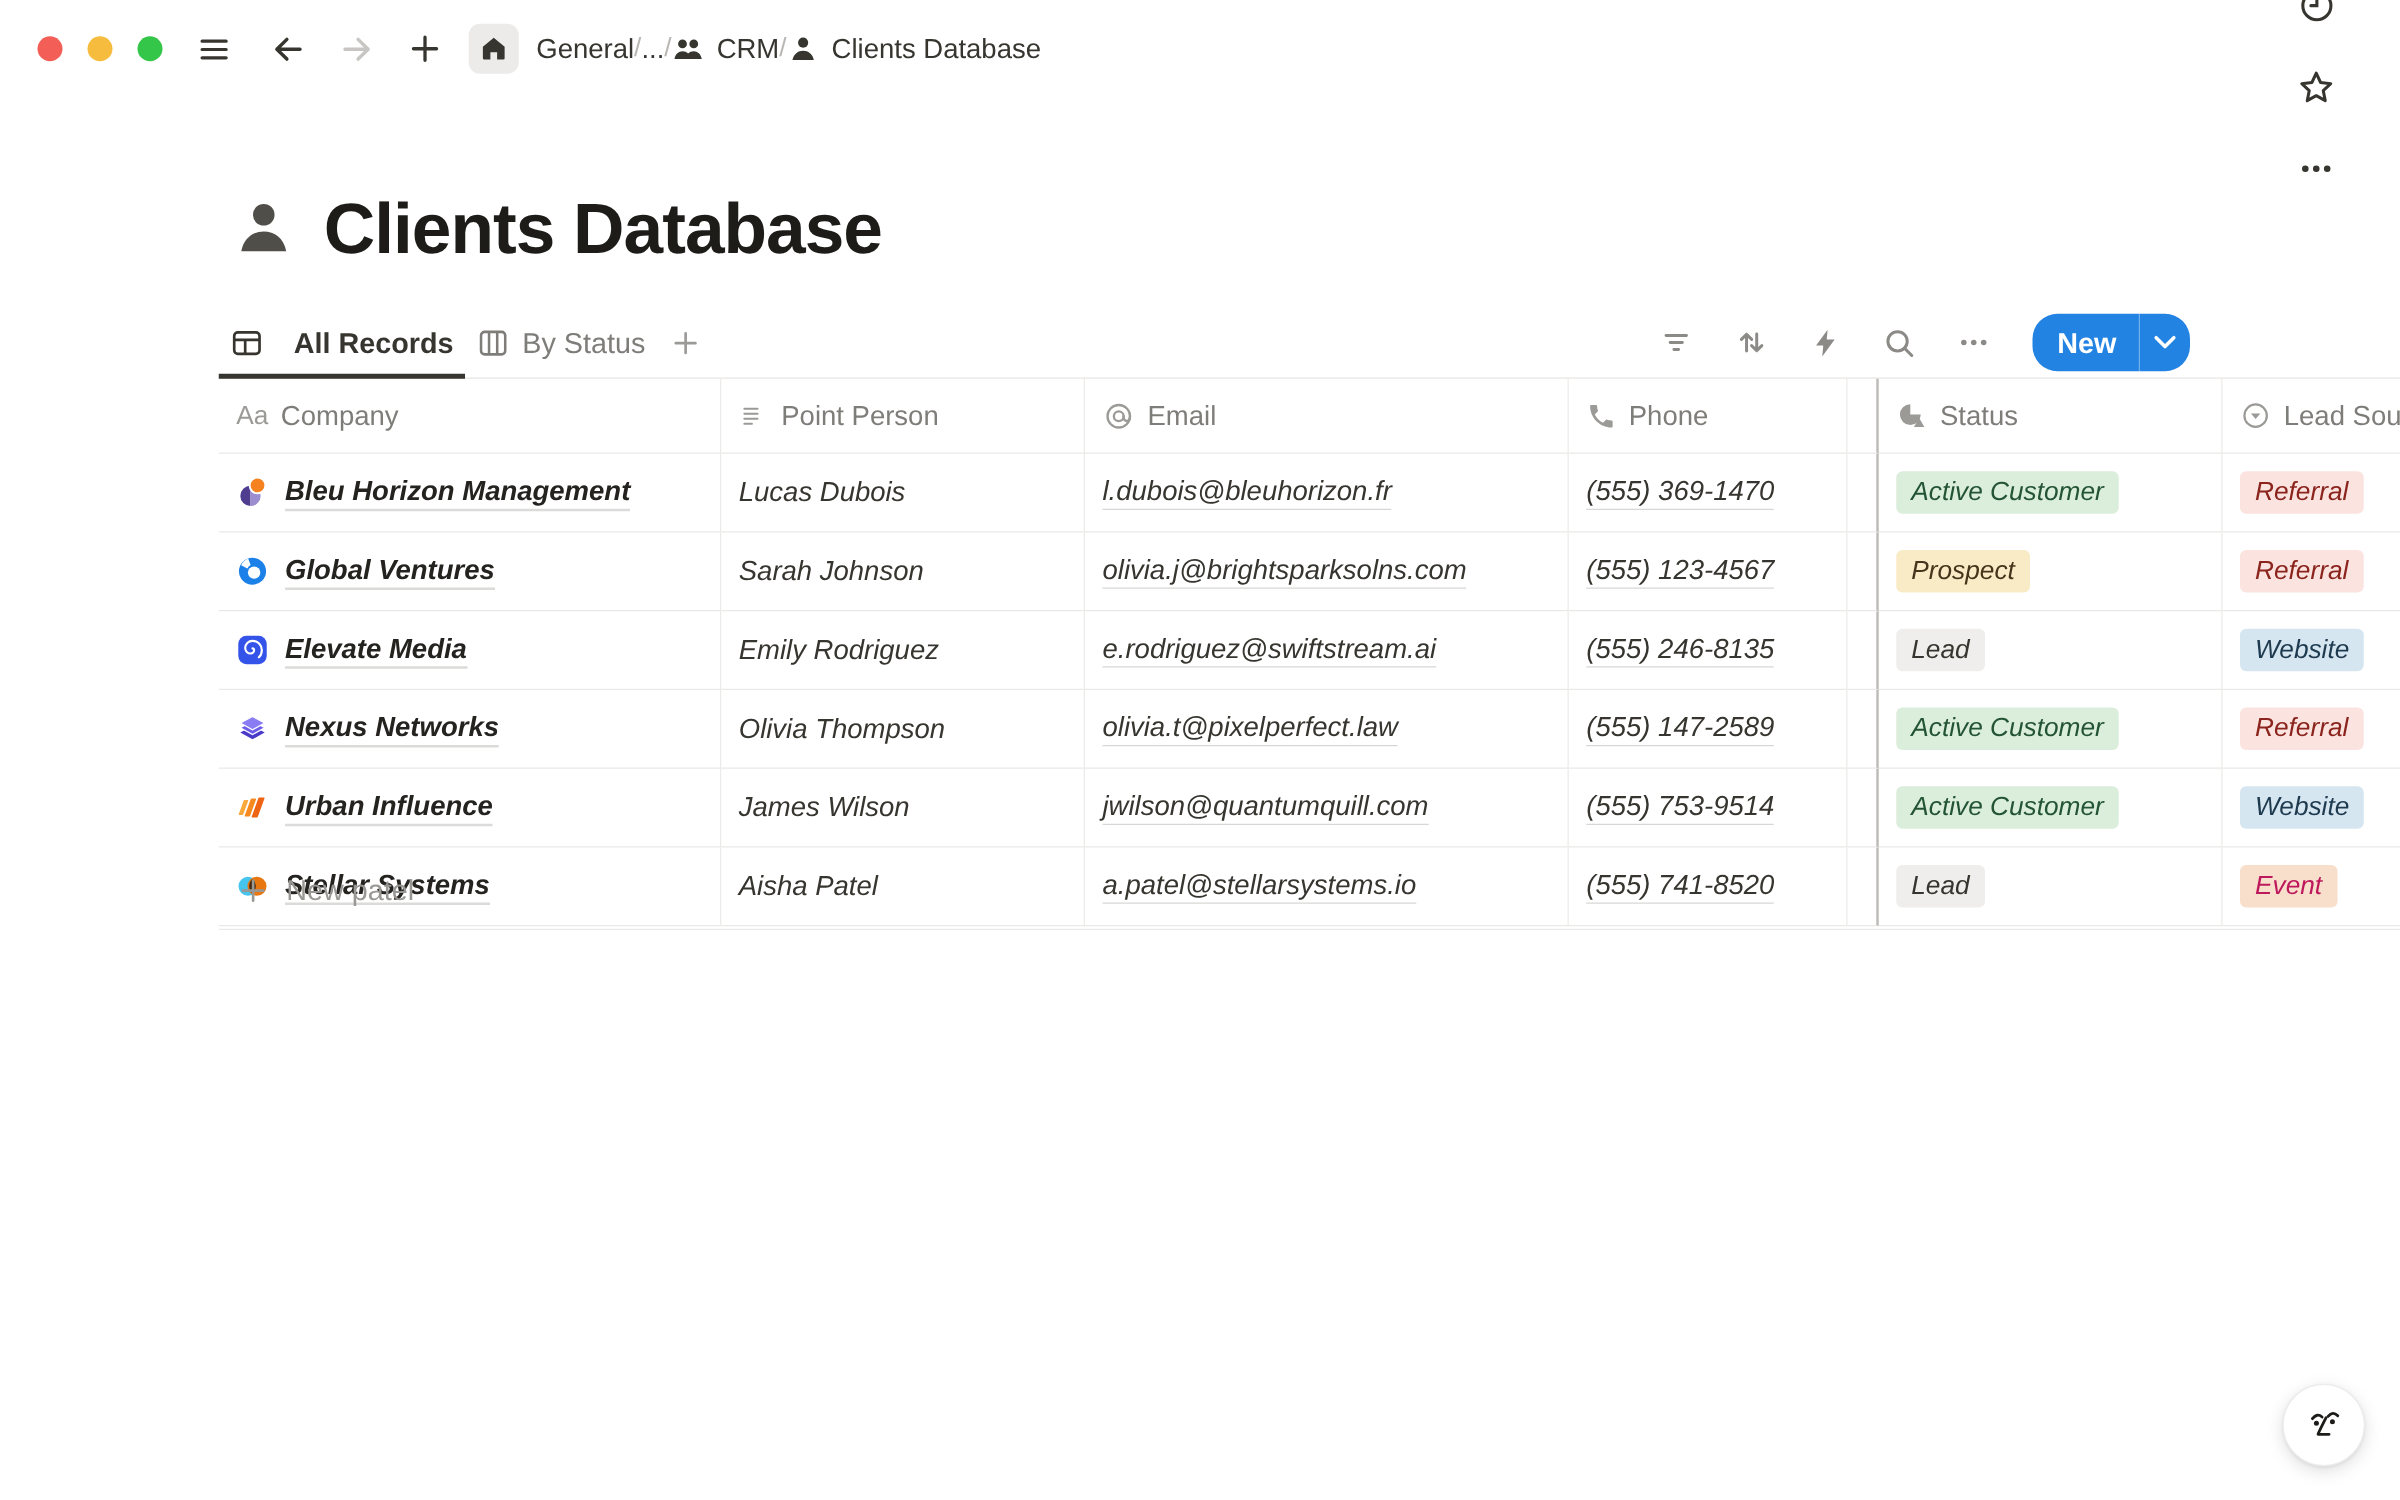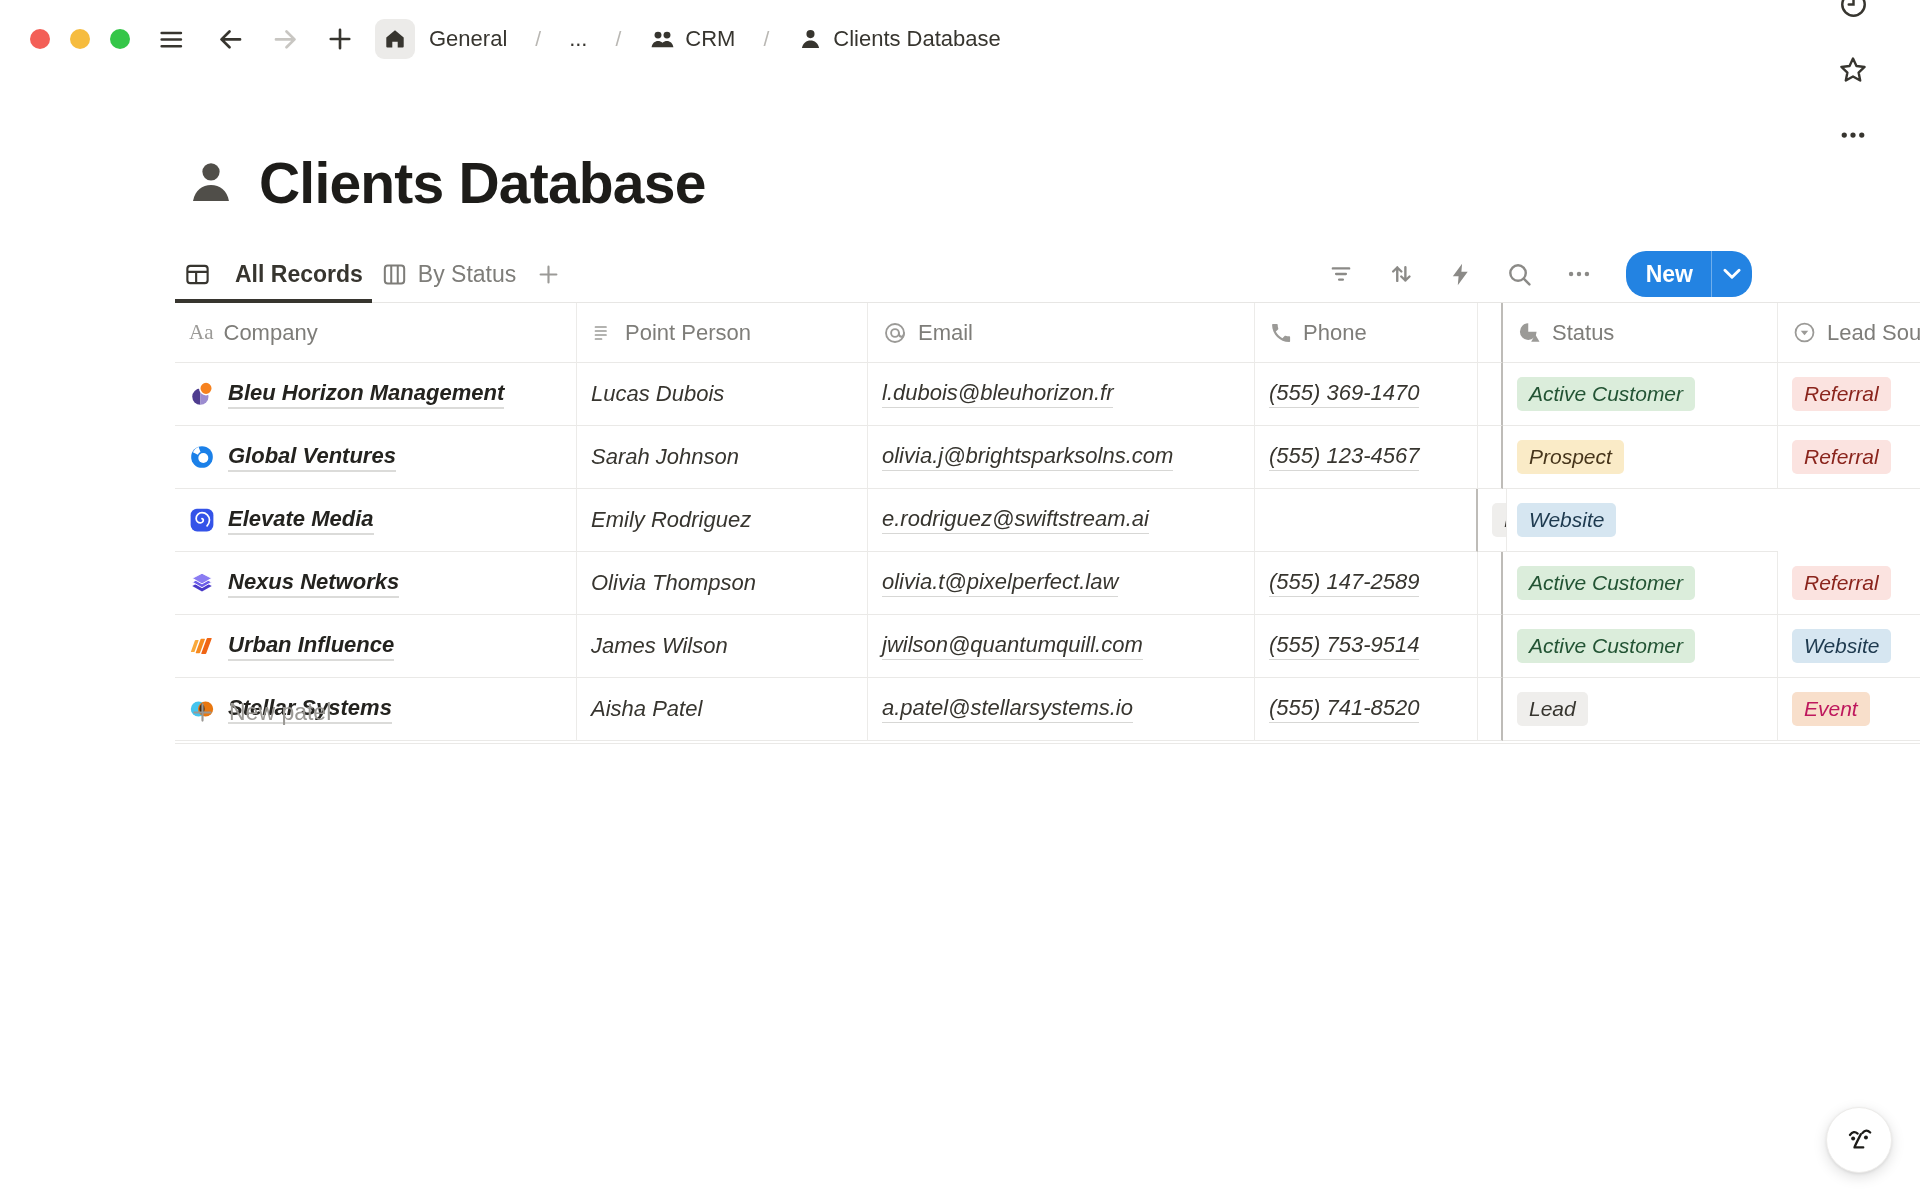--- a/index.html
+++ b/index.html
@@ -8,21 +8,21 @@
 
   
   .topbar { position:absolute; top:0; left:0; width:1920px; height:78px;
     display:flex; align-items:center; }
   .traffic { display:flex; gap:20px; margin-left:30px; }
   .dot { width:20px; height:20px; border-radius:50%; }
   .dot.red{background:#F35F57;} .dot.yellow{background:#F6BC3E;} .dot.green{background:#34C648;}
   .nav-ic { display:flex; align-items:center; justify-content:center; cursor:pointer; }
   .home-chip { width:40px; height:40px; background:#ECEBE9; border-radius:9px;
     display:flex; align-items:center; justify-content:center; }
-  .crumbs { display:flex; align-items:center; gap:28px; margin-left:14px; font-size:22px; }
+  .crumbs { display:flex; align-items:center; gap:0; margin-left:14px; font-size:22px; }
   .crumb { display:flex; align-items:center; gap:9px; cursor:pointer; }
   .crumb-sep { color:#B9B7B3; font-size:21px; }
   .topbar-right { margin-left:auto; display:flex; align-items:center; gap:34px; margin-right:36px;flex-direction:column; }
   .share { font-size:23px; cursor:pointer; }
 
   
   .title-row { position:absolute; top:150px; left:183px; display:flex; align-items:center; gap:20px; }
   .page-title { font-size:57px; font-weight:700; letter-spacing:-0.8px; color:#1D1C19; }
 
   .views-bar { position:absolute; top:246px; left:175px; width:1745px; height:57px;
@@ -48,21 +48,21 @@
   .tbl { position:absolute; top:303px; left:175px; width:1745px; }
   .trow { display:grid; grid-template-columns:402px 291px 387px 223px 25px 275px minmax(0,1fr); }
   .hrow { height:60px; color:#7E7D79; }
   .drow { height:63px;font-style:italic; }
   .cell { display:flex; align-items:center; padding:0 14px; border-bottom:1px solid #EAE9E7;
     white-space:nowrap; overflow:hidden; font-size:22px; }
   .cell.vline { border-right:1px solid #ECEBE9; }
   .spacer-cell { border-bottom:1px solid #EAE9E7; border-right:2px solid #BEBCB8; }
   .hcell { gap:10px; font-size:22px; }
   .hic { display:flex; color:#9B9A97; flex:0 0 auto; }
-  .aa { font-size:21px; color:#9B9A97; font-weight:500;font-family:Liberation Serif, serif; }
+  .aa { font-size:21px; color:#9B9A97; font-weight:500; }
   .logo { width:26px; height:26px; flex:0 0 auto; margin-right:13px; display:flex; }
   .logo svg { width:100%; height:100%; }
   .co-name { font-weight:700; color:#24231F; border-bottom:2px solid rgba(55,53,47,0.18);
     padding-bottom:1px; }
   .lnk { border-bottom:1.5px solid rgba(55,53,47,0.20); padding-bottom:1px; }
   .badge { padding:3px 12px; border-radius:5px; font-size:21px; line-height:1.35; }
   .newpage { position:absolute; left:175px; top:681px; width:1745px; height:63px;
     display:flex; align-items:center; gap:13px; padding-left:14px; font-size:23px;
     color:#9A9894; border-bottom:1px solid #EAE9E7; cursor:pointer; }
 
@@ -346,20 +346,23 @@
             </svg>
           </span>
       <span class="co-name">Elevate Media</span>
     </div>
     <div class="cell vline">
       <span>Emily Rodriguez</span>
     </div>
     <div class="cell vline">
       <span class="lnk">e.rodriguez@swiftstream.ai</span>
     </div>
+    <div class="cell vline">
+      <span class="lnk">(555) 246-8135</span>
+    </div>
     <div class="spacer-cell"></div>
     <div class="cell vline">
       <span class="badge" style="background: rgb(239, 238, 236); color: rgb(55, 53, 47);">Lead</span>
     </div>
     <div class="cell">
       <span class="badge" style="background: rgb(214, 230, 241); color: rgb(30, 58, 79);">Website</span>
     </div>
   </div>
 
   <div class="trow drow">

